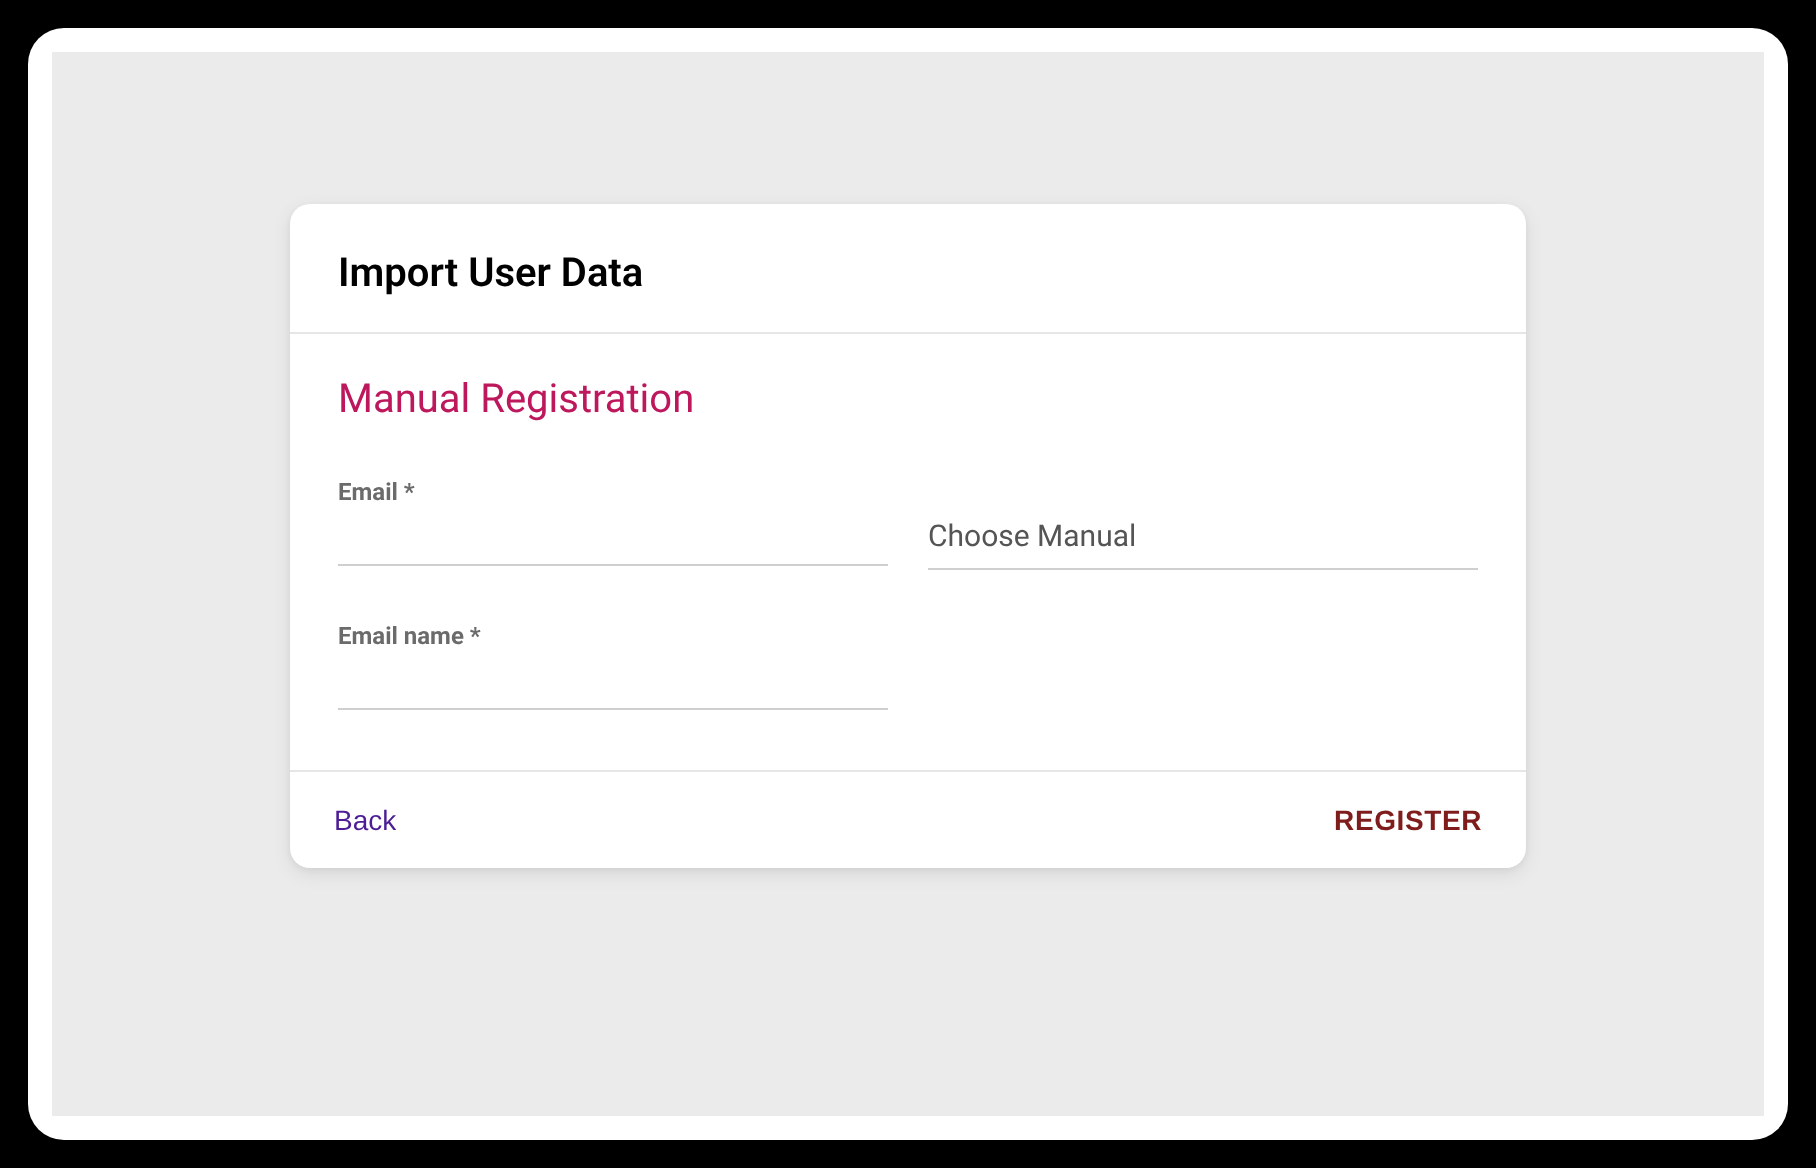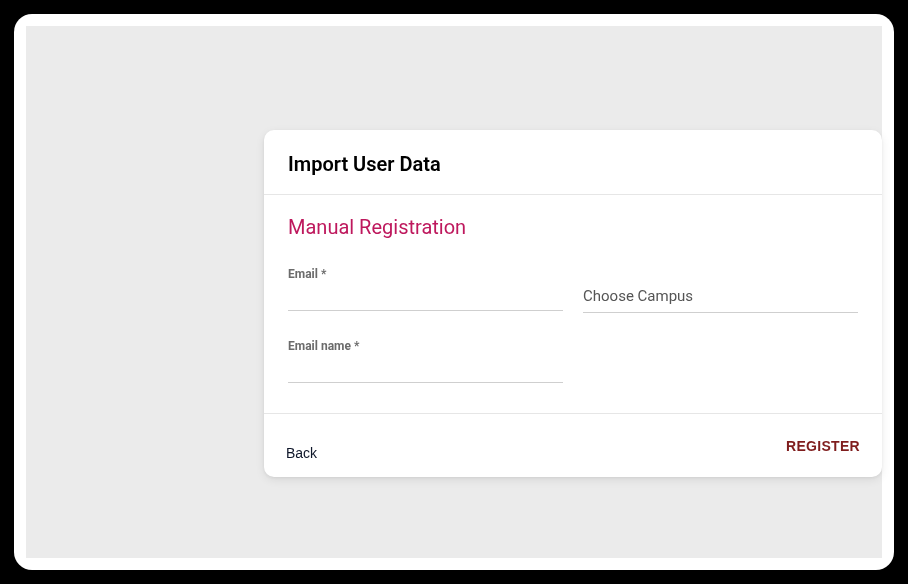--- a/index.html
+++ b/index.html
@@ -19,22 +19,22 @@
       border-radius: 18px;
       margin: 14px;
       padding: 12px;
       height: 556px;
     }
     .page-bg {
       background: #ebebeb;
       height: 100%;
       display: flex;
       align-items: flex-start;
-      justify-content: flex-end;
-      padding-top: 104px;
+      justify-content: center;
+      padding-top: 76px;
     }
     .card {
       background: #fff;
       border-radius: 10px;
       width: 618px;
       box-shadow: 0 3px 10px rgba(0,0,0,0.08), 0 1px 3px rgba(0,0,0,0.06);
     }
     .card-header {
       padding: 22px 24px 18px 24px;
       border-bottom: 1px solid #e6e6e6;
@@ -92,27 +92,26 @@
       margin-top: 16px;
     }
     .card-footer {
       border-top: 1px solid #e6e6e6;
       padding: 16px 22px;
       display: flex;
       justify-content: space-between;
       align-items: center;
     }
     .btn-back {
-      color: #0f172a;
+      color: #4c1d95;
       font-size: 14px;
       font-weight: 400;
       cursor: pointer;
       background: none;
       border: none;
-      margin-top: 15px;
     }
     .btn-register {
       color: #7f1d1d;
       font-size: 14px;
       font-weight: 700;
       text-transform: uppercase;
       letter-spacing: 0.3px;
       cursor: pointer;
       background: none;
       border: none;
@@ -128,21 +127,21 @@
         <div class="card-title">Import User Data</div>
       </div>
       <div class="card-body">
         <div class="section-title">Manual Registration</div>
         <div class="form-grid">
           <div class="field">
             <label class="field-label">Email *</label>
             <input type="text" class="field-input" value="" style="">
           </div>
           <div class="field">
-            <div class="field-select">Choose Campus</div>
+            <div class="field-select">Choose Manual</div>
           </div>
           <div class="field">
             <label class="field-label">Email name *</label>
             <input type="text" class="field-input" value="" style="">
           </div>
         </div>
       </div>
       <div class="card-footer">
         <button class="btn-back">Back</button>
         <button class="btn-register">REGISTER</button>

